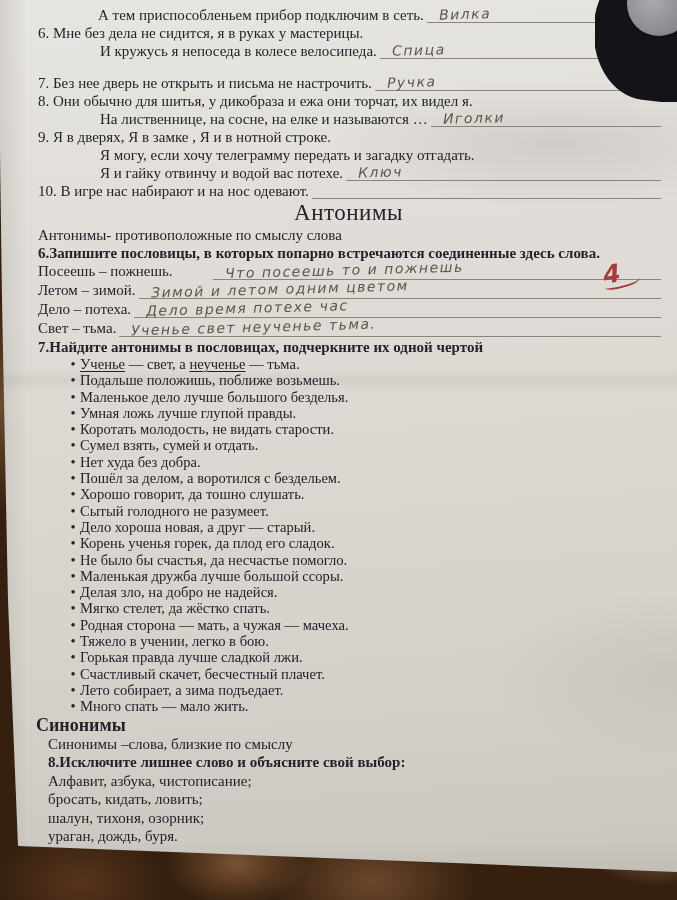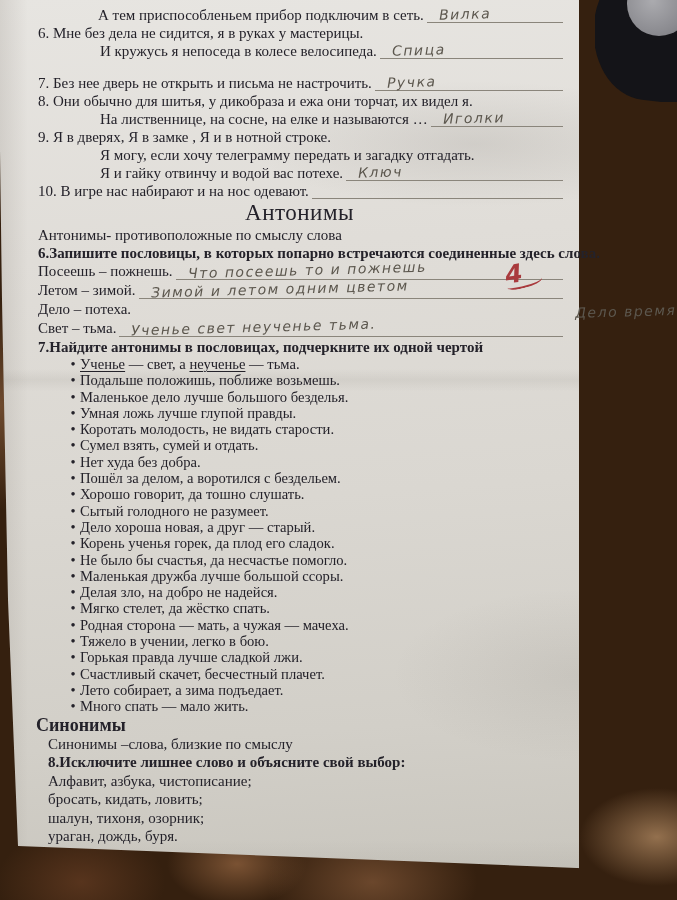--- a/index.html
+++ b/index.html
@@ -4,21 +4,21 @@
 <style>
   html,body{margin:0;padding:0;}
   body{width:677px;height:900px;overflow:hidden;font-family:"Liberation Serif",serif;}
   .scene{position:relative;width:677px;height:900px;background:
     radial-gradient(110px 70px at 97% 93%, #93704e 0%, rgba(147,112,78,0) 70%),
     radial-gradient(150px 90px at 55% 98%, #6b472c 0%, rgba(107,71,44,0) 70%),
     radial-gradient(90px 140px at 0% 45%, #6e4a2e 0%, rgba(110,74,46,0) 75%),
     radial-gradient(120px 80px at 12% 98%, #57341d 0%, rgba(87,52,29,0) 70%),
     radial-gradient(100px 60px at 35% 96%, #7a5233 0%, rgba(122,82,51,0) 70%),
     #35200f;}
-  .paper{position:absolute;left:0;top:0;width:579px;height:900px;
+  .paper{position:absolute;left:0;top:0;width:677px;height:900px;
     clip-path:polygon(0 0,677px 0,677px 872px,430px 862px,18px 846px,8px 600px,2px 300px,0 150px);
     background:linear-gradient(176deg,#e7e5e1 0%,#e0ddd8 28%,#dad7d1 55%,#d2cfc8 80%,#c7c4bc 100%);}
   .paper::before{content:"";position:absolute;inset:0;pointer-events:none;background:
     linear-gradient(to right, rgba(80,70,60,.12), rgba(80,70,60,0) 28px),
     linear-gradient(to bottom, rgba(0,0,0,0) 0, rgba(0,0,0,0) 41%, rgba(90,85,75,.08) 42.2%, rgba(0,0,0,0) 43.5%),
     radial-gradient(320px 90px at 82% 16%, rgba(100,95,88,.14), rgba(100,95,88,0) 70%),
     radial-gradient(260px 120px at 100% 75%, rgba(100,95,88,.10), rgba(100,95,88,0) 72%),
     linear-gradient(to top, rgba(95,88,78,.14), rgba(95,88,78,0) 60px);}
   .content{position:absolute;left:36px;right:16px;top:6px;color:#24222a;font-size:15px;}
   .l{white-space:nowrap;height:18px;line-height:18px;}
@@ -87,35 +87,35 @@
         <span>10. В игре нас набирают и на нос одевают.</span>
         <span class="fill"></span>
       </div>
 
       <div class="h1">Антонимы</div>
       <div class="l n">Антонимы- противоположные по смыслу слова</div>
       <div class="l b n">6.Запишите пословицы, в которых попарно встречаются соединенные здесь слова.</div>
 
       <div>
 
-          <div class="row n" style="height:19px;line-height:19px;">
+          <div class="row n" style="height:19px;line-height:19px;gap:37px;">
             <span>Посеешь – пожнешь.</span>
             <span class="fill">
               <i class="hw">Что посеешь то и пожнешь</i>
             </span>
           </div>
 
           <div class="row n" style="height:19px;line-height:19px;">
             <span>Летом – зимой.</span>
             <span class="fill">
               <i class="hw">Зимой и летом одним цветом</i>
             </span>
           </div>
 
-          <div class="row n" style="height:19px;line-height:19px;flex-direction:column;">
+          <div class="row n" style="height:19px;line-height:19px;">
             <span>Дело – потеха.</span>
             <span class="fill">
               <i class="hw">Дело время потехе час</i>
             </span>
           </div>
 
           <div class="row n" style="height:19px;line-height:19px;">
             <span>Свет – тьма.</span>
             <span class="fill">
               <i class="hw">Ученье свет неученье тьма.</i>

